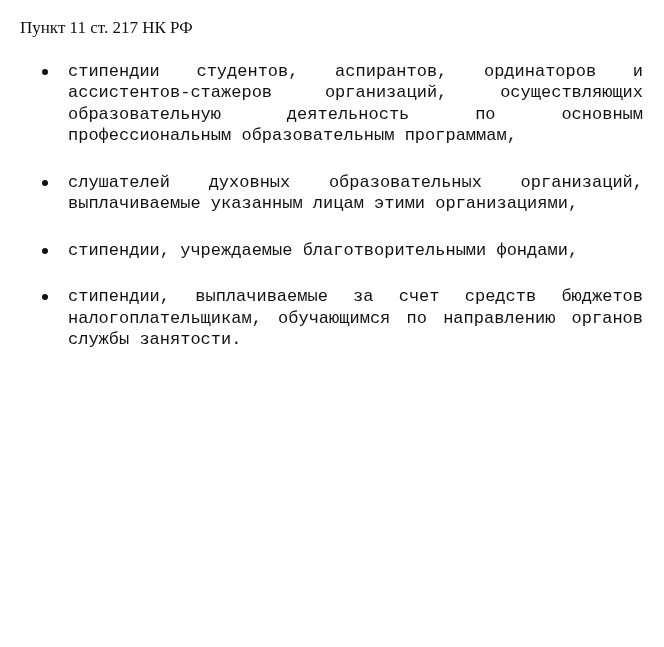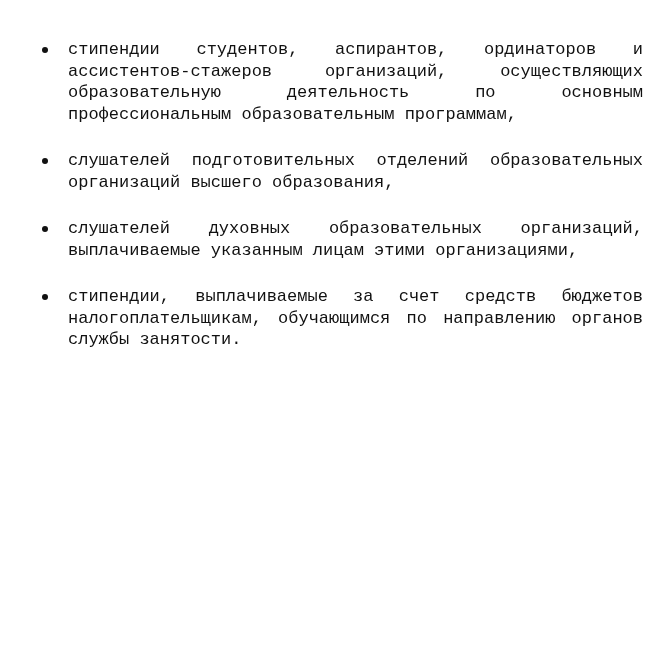--- a/index.html
+++ b/index.html
@@ -56,31 +56,32 @@
     }
     ul.items li .text {
       display: block;
       text-align: justify;
     }
   </style>
 </head>
 <body>
 
 <div class="page">
+  <p class="title">Пункт 11 ст. 217 НК РФ</p>
   <ul class="items">
     <li>
       <span class="bullet"></span>
       <span class="text">стипендии студентов, аспирантов, ординаторов и ассистентов-стажеров организаций, осуществляющих образовательную деятельность по основным профессиональным образовательным программам,</span>
     </li>
     <li>
       <span class="bullet"></span>
-      <span class="text">слушателей подготовительных отделений образовательных организаций высшего образования,</span>
+      <span class="text">слушателей духовных образовательных организаций, выплачиваемые указанным лицам этими организациями,</span>
     </li>
     <li>
       <span class="bullet"></span>
-      <span class="text">слушателей духовных образовательных организаций, выплачиваемые указанным лицам этими организациями,</span>
+      <span class="text">стипендии, учреждаемые благотворительными фондами,</span>
     </li>
     <li>
       <span class="bullet"></span>
       <span class="text">стипендии, выплачиваемые за счет средств бюджетов налогоплательщикам, обучающимся по направлению органов службы занятости.</span>
     </li>
   </ul>
 </div>
 
 </body></html>

